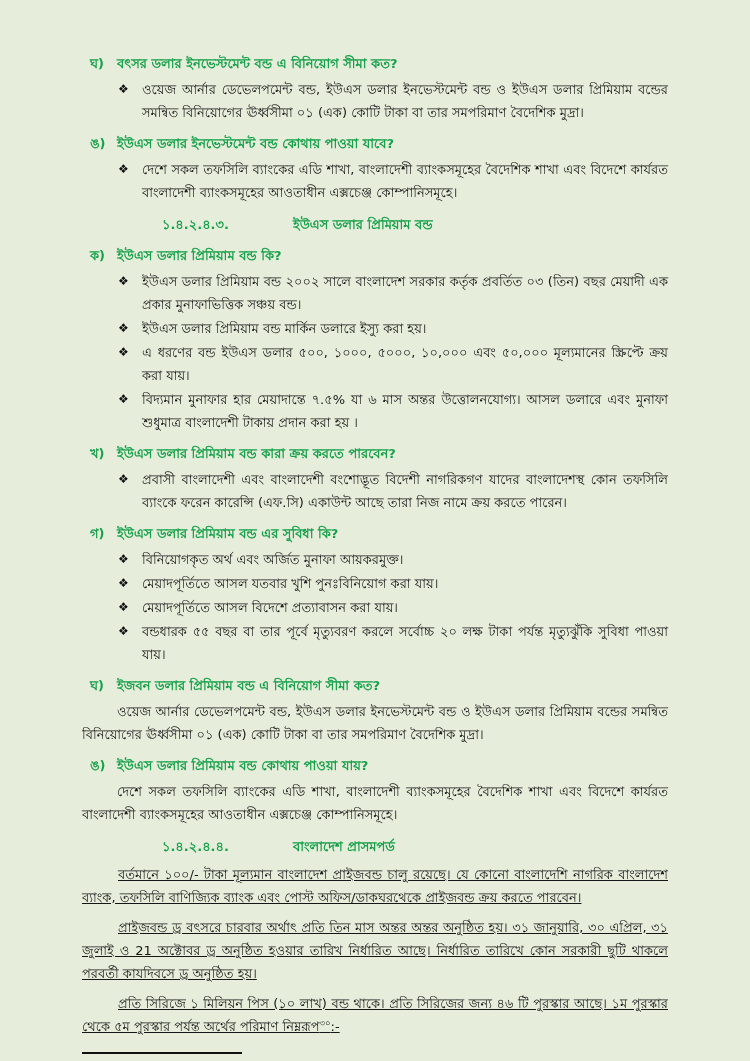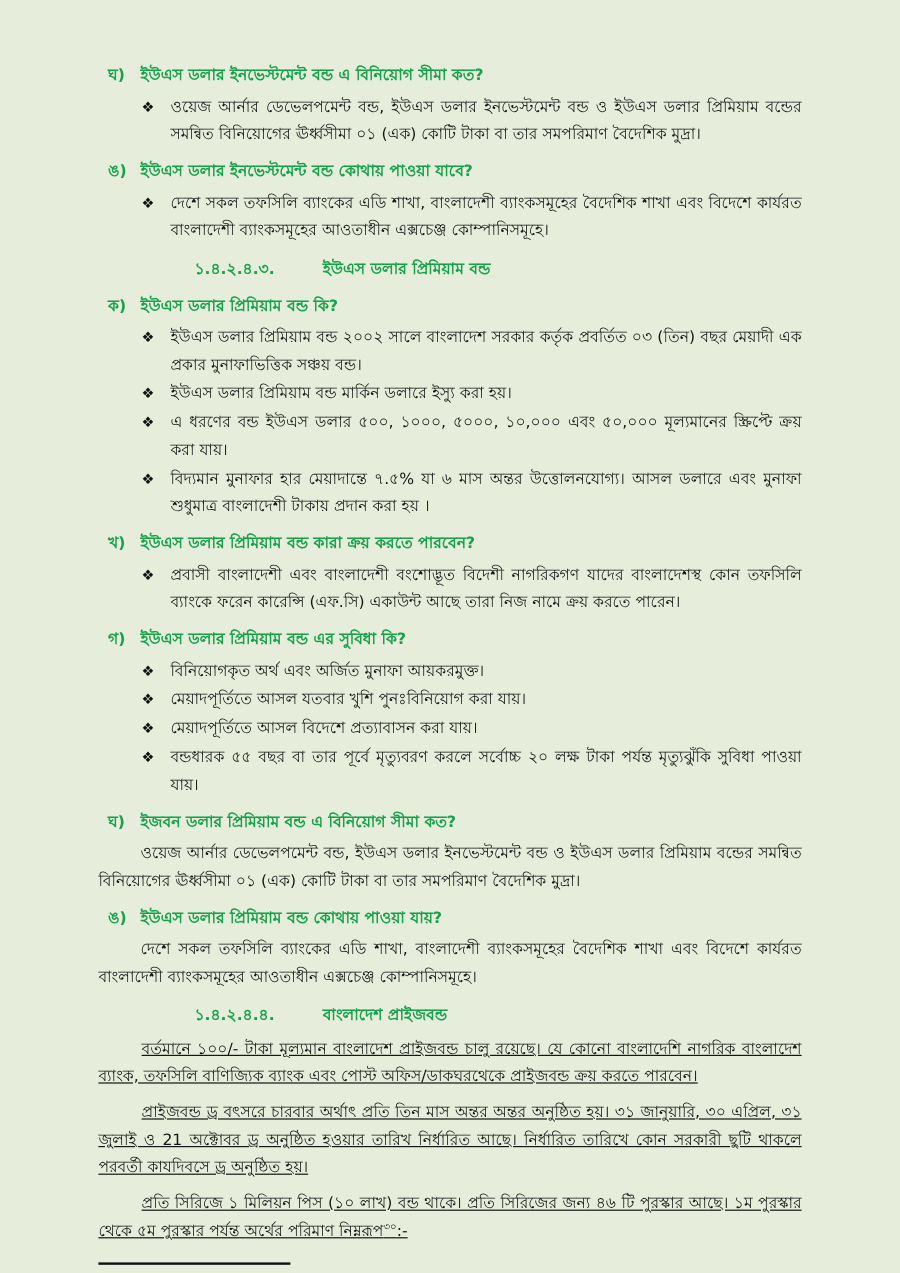--- a/index.html
+++ b/index.html
@@ -39,20 +39,21 @@
   }
   .bullet-text {
     flex: 1;
     text-align: justify;
   }
   .section-head {
     display: flex;
     margin: 9px 0 4px 80px;
     color: #17a14b;
     font-weight: bold;
+    gap: 24px;
   }
   .section-number { margin-right: 40px; }
   .section-title { }
   .answer-para {
     text-align: justify;
     text-indent: 35px;
     margin: 0;
   }
   .body-para {
     text-align: justify;
@@ -79,21 +80,21 @@
     color: #1a1a1a;
   }
 </style>
 </head>
 <body>
 
 <div class="page">
 
   <div class="qa first">
     <span class="qlabel">ঘ)</span>
-    <span class="qtext">ইউএস ডলার ইনভেস্টমেন্ট বন্ড এ বিনিয়োগ সীমা কত?</span>
+    <span class="qtext">বৎসর ডলার ইনভেস্টমেন্ট বন্ড এ বিনিয়োগ সীমা কত?</span>
   </div>
   <div class="bullet-item">
     <span class="bullet-glyph">❖</span>
     <span class="bullet-text">ওয়েজ আর্নার ডেভেলপমেন্ট বন্ড, ইউএস ডলার ইনভেস্টমেন্ট বন্ড ও ইউএস ডলার প্রিমিয়াম বন্ডের সমন্বিত বিনিয়োগের ঊর্ধ্বসীমা ০১ (এক) কোটি টাকা বা তার সমপরিমাণ বৈদেশিক মুদ্রা।</span>
   </div>
 
   <div class="qa">
     <span class="qlabel">ঙ)</span>
     <span class="qtext">ইউএস ডলার ইনভেস্টমেন্ট বন্ড কোথায় পাওয়া যাবে?</span>
   </div>
@@ -165,21 +166,21 @@
   <p class="answer-para">ওয়েজ আর্নার ডেভেলপমেন্ট বন্ড, ইউএস ডলার ইনভেস্টমেন্ট বন্ড ও ইউএস ডলার প্রিমিয়াম বন্ডের সমন্বিত বিনিয়োগের ঊর্ধ্বসীমা ০১ (এক) কোটি টাকা বা তার সমপরিমাণ বৈদেশিক মুদ্রা।</p>
 
   <div class="qa">
     <span class="qlabel">ঙ)</span>
     <span class="qtext">ইউএস ডলার প্রিমিয়াম বন্ড কোথায় পাওয়া যায়?</span>
   </div>
   <p class="answer-para">দেশে সকল তফসিলি ব্যাংকের এডি শাখা, বাংলাদেশী ব্যাংকসমূহের বৈদেশিক শাখা এবং বিদেশে কার্যরত বাংলাদেশী ব্যাংকসমূহের আওতাধীন এক্সচেঞ্জ কোম্পানিসমূহে।</p>
 
   <div class="section-head">
     <span class="section-number">১.৪.২.৪.৪.</span>
-    <span class="section-title">বাংলাদেশ প্রাইজবন্ড</span>
+    <span class="section-title">বাংলাদেশ প্রাসমপর্ড</span>
   </div>
 
   <p class="body-para first">বর্তমানে ১০০/- টাকা মূল্যমান বাংলাদেশ প্রাইজবন্ড চালু রয়েছে। যে কোনো বাংলাদেশি নাগরিক বাংলাদেশ ব্যাংক, তফসিলি বাণিজ্যিক ব্যাংক এবং পোস্ট অফিস/ডাকঘরথেকে প্রাইজবন্ড ক্রয় করতে পারবেন।</p>
   <p class="body-para">প্রাইজবন্ড ড্র বৎসরে চারবার অর্থাৎ প্রতি তিন মাস অন্তর অন্তর অনুষ্ঠিত হয়। ৩১ জানুয়ারি, ৩০ এপ্রিল, ৩১ জুলাই ও 21 অক্টোবর  ড্র অনুষ্ঠিত হওয়ার তারিখ নির্ধারিত আছে। নির্ধারিত তারিখে কোন সরকারী ছুটি থাকলে পরবর্তী কাযদিবসে ড্র অনুষ্ঠিত হয়।</p>
   <p class="body-para"><span>প্রতি সিরিজে ১ মিলিয়ন পিস (১০ লাখ) বন্ড থাকে। প্রতি সিরিজের জন্য ৪৬ টি পুরস্কার আছে। ১ম পুরস্কার থেকে ৫ম পুরস্কার পর্যন্ত অর্থের পরিমাণ নিম্নরূপ</span><sup class="fn-ref">৩০</sup><span>:-</span></p>
 
   <div class="footnote-area">
     <hr class="footnote-rule">
     <div class="footnote"></div>
   </div>

